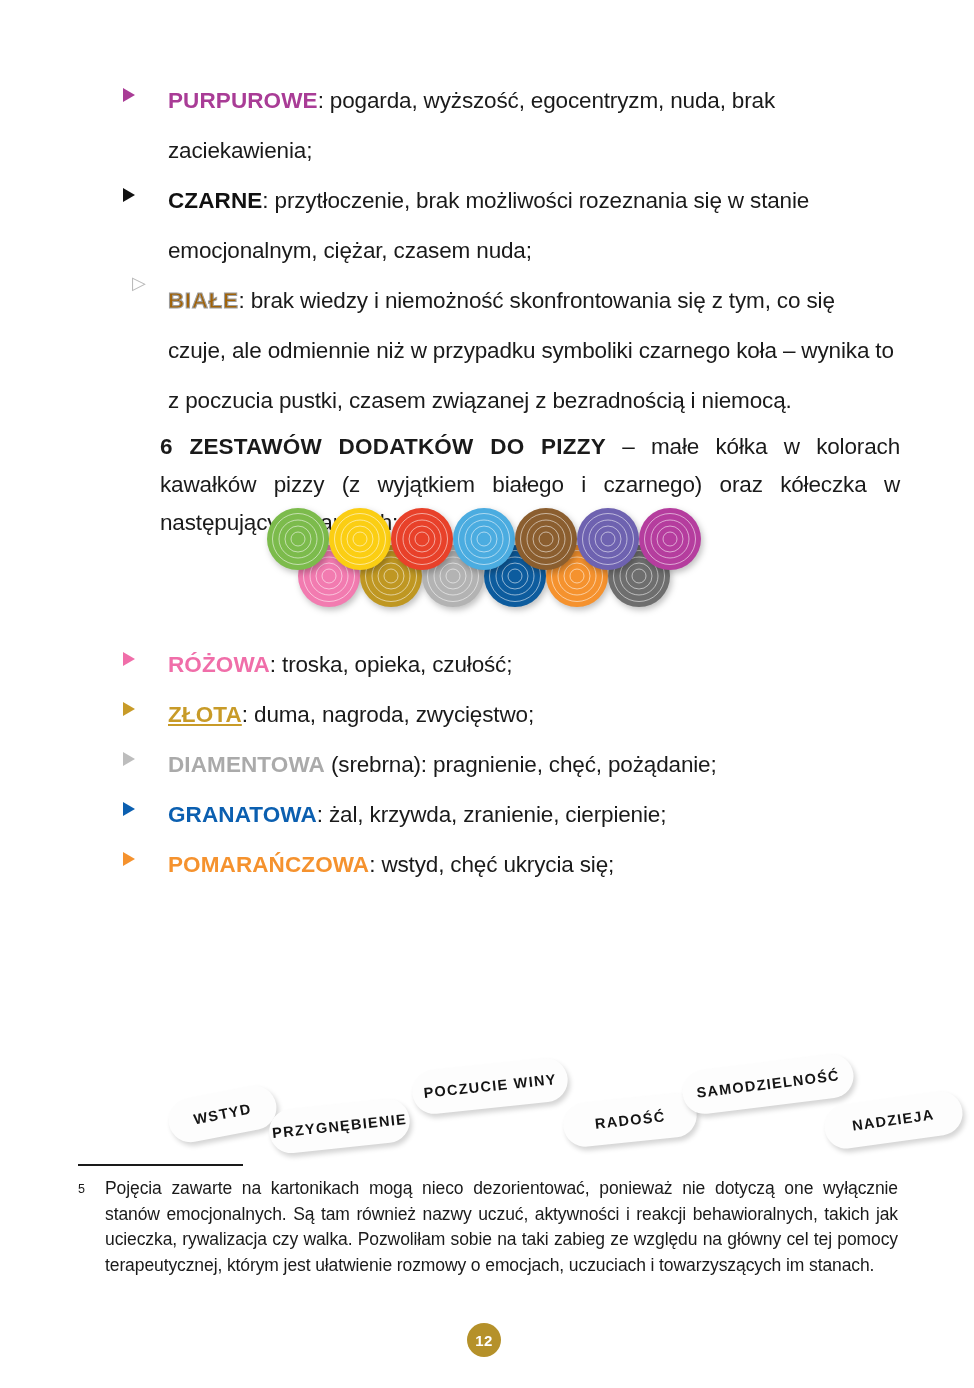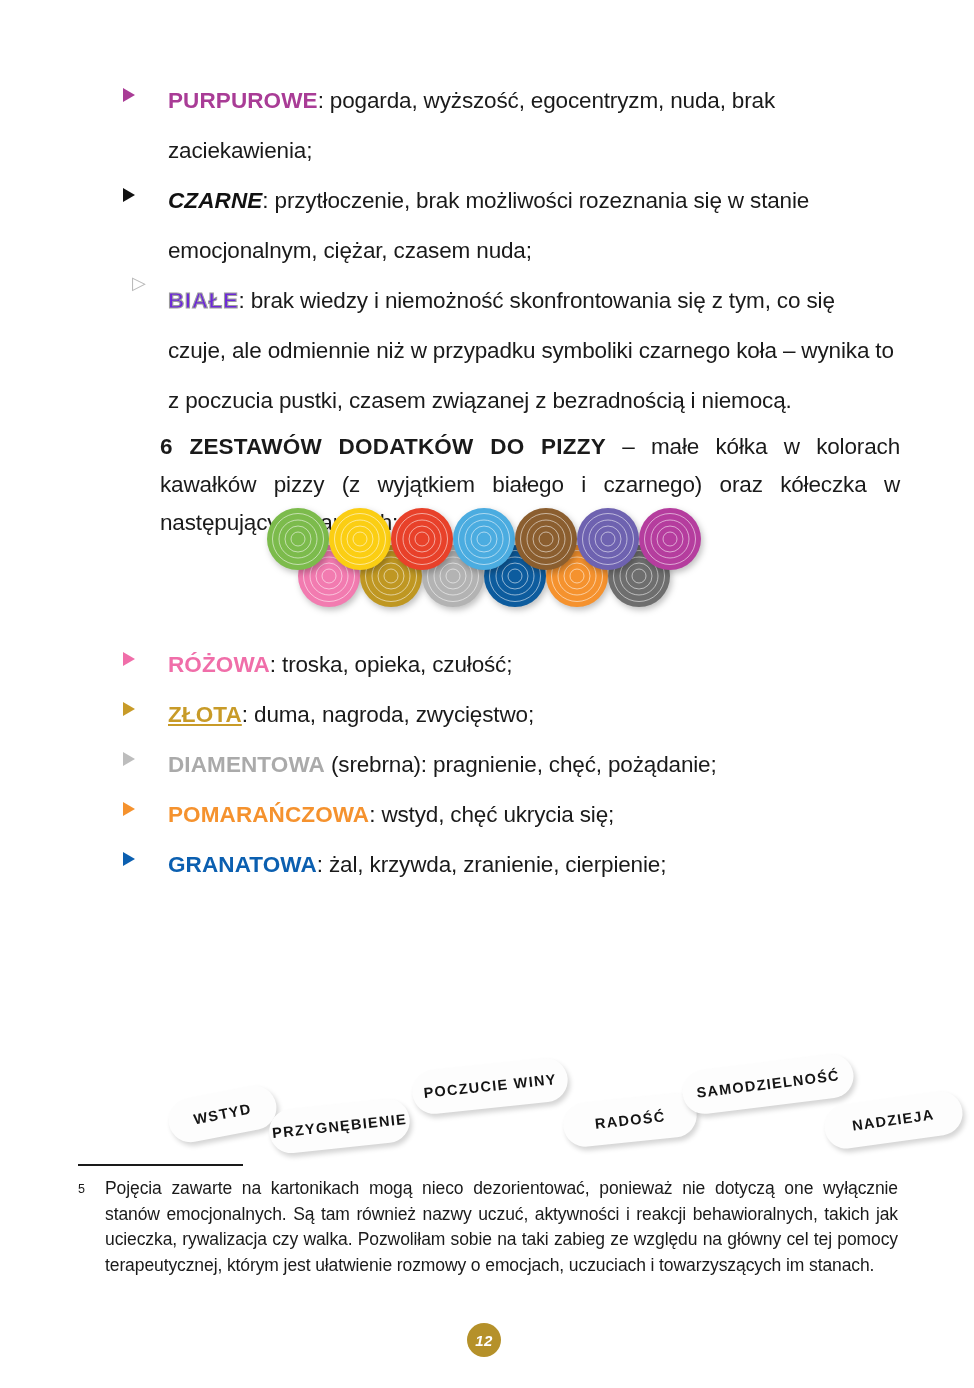--- a/index.html
+++ b/index.html
@@ -207,22 +207,22 @@
     letter-spacing: 0.3px;
   }
 </style>
 </head>
 <body>
 
 <div class="page">
 
   <ul class="bullet-list" id="list-colors-top">
       <li class="bullet-item"><span class="bullet-marker" style="color: rgb(169, 60, 150);"></span><span class="kw" style="color: rgb(169, 60, 150);">PURPUROWE</span><span>: pogarda, wyższość, egocentryzm, nuda, brak zaciekawienia;</span></li>
-      <li class="bullet-item"><span class="bullet-marker" style="color: rgb(17, 17, 17);"></span><span class="kw" style="color: rgb(17, 17, 17); font-style: italic;">CZARNE</span><span>: przytłoczenie, brak możliwości rozeznania się w stanie emocjonalnym, ciężar, czasem nuda;</span></li>
-      <li class="bullet-item"><span class="bullet-marker hollow" style="color: rgb(185, 185, 185);"></span><span class="kw-outline" style="color: #6d28d9;">BIAŁE</span><span>: brak wiedzy i niemożność skonfrontowania się z tym, co się czuje, ale odmiennie niż w przypadku symboliki czarnego koła – wynika to z poczucia pustki, czasem związanej z bezradnością i niemocą.</span></li>
+      <li class="bullet-item"><span class="bullet-marker" style="color: rgb(17, 17, 17);"></span><span class="kw" style="color: rgb(17, 17, 17);">CZARNE</span><span>: przytłoczenie, brak możliwości rozeznania się w stanie emocjonalnym, ciężar, czasem nuda;</span></li>
+      <li class="bullet-item"><span class="bullet-marker hollow" style="color: rgb(185, 185, 185);"></span><span class="kw-outline" style="color: #a16207;">BIAŁE</span><span>: brak wiedzy i niemożność skonfrontowania się z tym, co się czuje, ale odmiennie niż w przypadku symboliki czarnego koła – wynika to z poczucia pustki, czasem związanej z bezradnością i niemocą.</span></li>
     </ul>
 
   <p class="para" id="para-pizza">
     <b>6 ZESTAWÓW DODATKÓW DO PIZZY</b><span> – małe kółka w kolorach kawałków pizzy (z wyjątkiem białego i czarnego) oraz kółeczka w następujących barwach:</span>
   </p>
 
   <div id="circles-figure">
       <div class="dot" style="left: 43px; top: 45px; background: rgb(242, 123, 176);">
         <div class="rings">
           <div class="ring r1"></div>
@@ -326,35 +326,35 @@
           <div class="ring r3"></div>
           <div class="ring r4"></div>
         </div>
       </div>
     </div>
 
   <ul class="bullet-list" id="list-colors-bottom">
       <li class="bullet-item"><span class="bullet-marker" style="color: rgb(240, 110, 169);"></span><span class="kw" style="color: rgb(240, 110, 169);">RÓŻOWA</span><span>: troska, opieka, czułość;</span></li>
       <li class="bullet-item"><span class="bullet-marker" style="color: rgb(200, 155, 40);"></span><span class="kw" style="color: rgb(200, 155, 40); text-decoration: underline;">ZŁOTA</span><span>: duma, nagroda, zwycięstwo;</span></li>
       <li class="bullet-item"><span class="bullet-marker" style="color: rgb(189, 189, 189);"></span><span class="kw" style="color: rgb(170, 170, 170);">DIAMENTOWA</span><span> (srebrna): pragnienie, chęć, pożądanie;</span></li>
+      <li class="bullet-item"><span class="bullet-marker" style="color: rgb(11, 95, 176);"></span><span class="kw" style="color: rgb(11, 95, 176);">GRANATOWA</span><span>: żal, krzywda, zranienie, cierpienie;</span></li>
       <li class="bullet-item"><span class="bullet-marker" style="color: rgb(245, 146, 46);"></span><span class="kw" style="color: rgb(245, 146, 46);">POMARAŃCZOWA</span><span>: wstyd, chęć ukrycia się;</span></li>
-      <li class="bullet-item"><span class="bullet-marker" style="color: rgb(11, 95, 176);"></span><span class="kw" style="color: rgb(11, 95, 176);">GRANATOWA</span><span>: żal, krzywda, zranienie, cierpienie;</span></li>
     </ul>
 
 
   <div id="cards-figure">
       <div class="pill" style="left: 8.4px; top: 40px; width: 109.2px; transform: rotate(-11deg);">WSTYD</div>
       <div class="pill" style="left: 109.2px; top: 52px; width: 141.12px; transform: rotate(-6deg);">PRZYGNĘBIENIE</div>
       <div class="pill" style="left: 252px; top: 12px; width: 156.24px; transform: rotate(-6deg);">POCZUCIE WINY</div>
       <div class="pill" style="left: 403.2px; top: 46px; width: 134.4px; transform: rotate(-6deg);">RADOŚĆ</div>
       <div class="pill" style="left: 522.48px; top: 10px; width: 172.2px; transform: rotate(-7deg);">SAMODZIELNOŚĆ</div>
       <div class="pill" style="left: 663.6px; top: 46px; width: 138.6px; transform: rotate(-8deg);">NADZIEJA</div>
     </div>
 
   <div id="footnote-rule"></div>
   <div id="footnote">
     <span class="fn-num">5</span>
     <span class="fn-body">Pojęcia zawarte na kartonikach mogą nieco dezorientować, ponieważ nie dotyczą one wyłącznie stanów emocjonalnych. Są tam również nazwy uczuć, aktywności i reakcji behawioralnych, takich jak ucieczka, rywalizacja czy walka. Pozwoliłam sobie na taki zabieg ze względu na główny cel tej pomocy terapeutycznej, którym jest ułatwienie rozmowy o emocjach, uczuciach i towarzyszących im stanach.</span>
   </div>
 
-  <div id="page-number" style="background: rgb(181, 145, 42); font-style: italic;">12</div>
+  <div id="page-number" style="background: rgb(181, 145, 42);">12</div>
 
 </div>
 
 </body></html>

